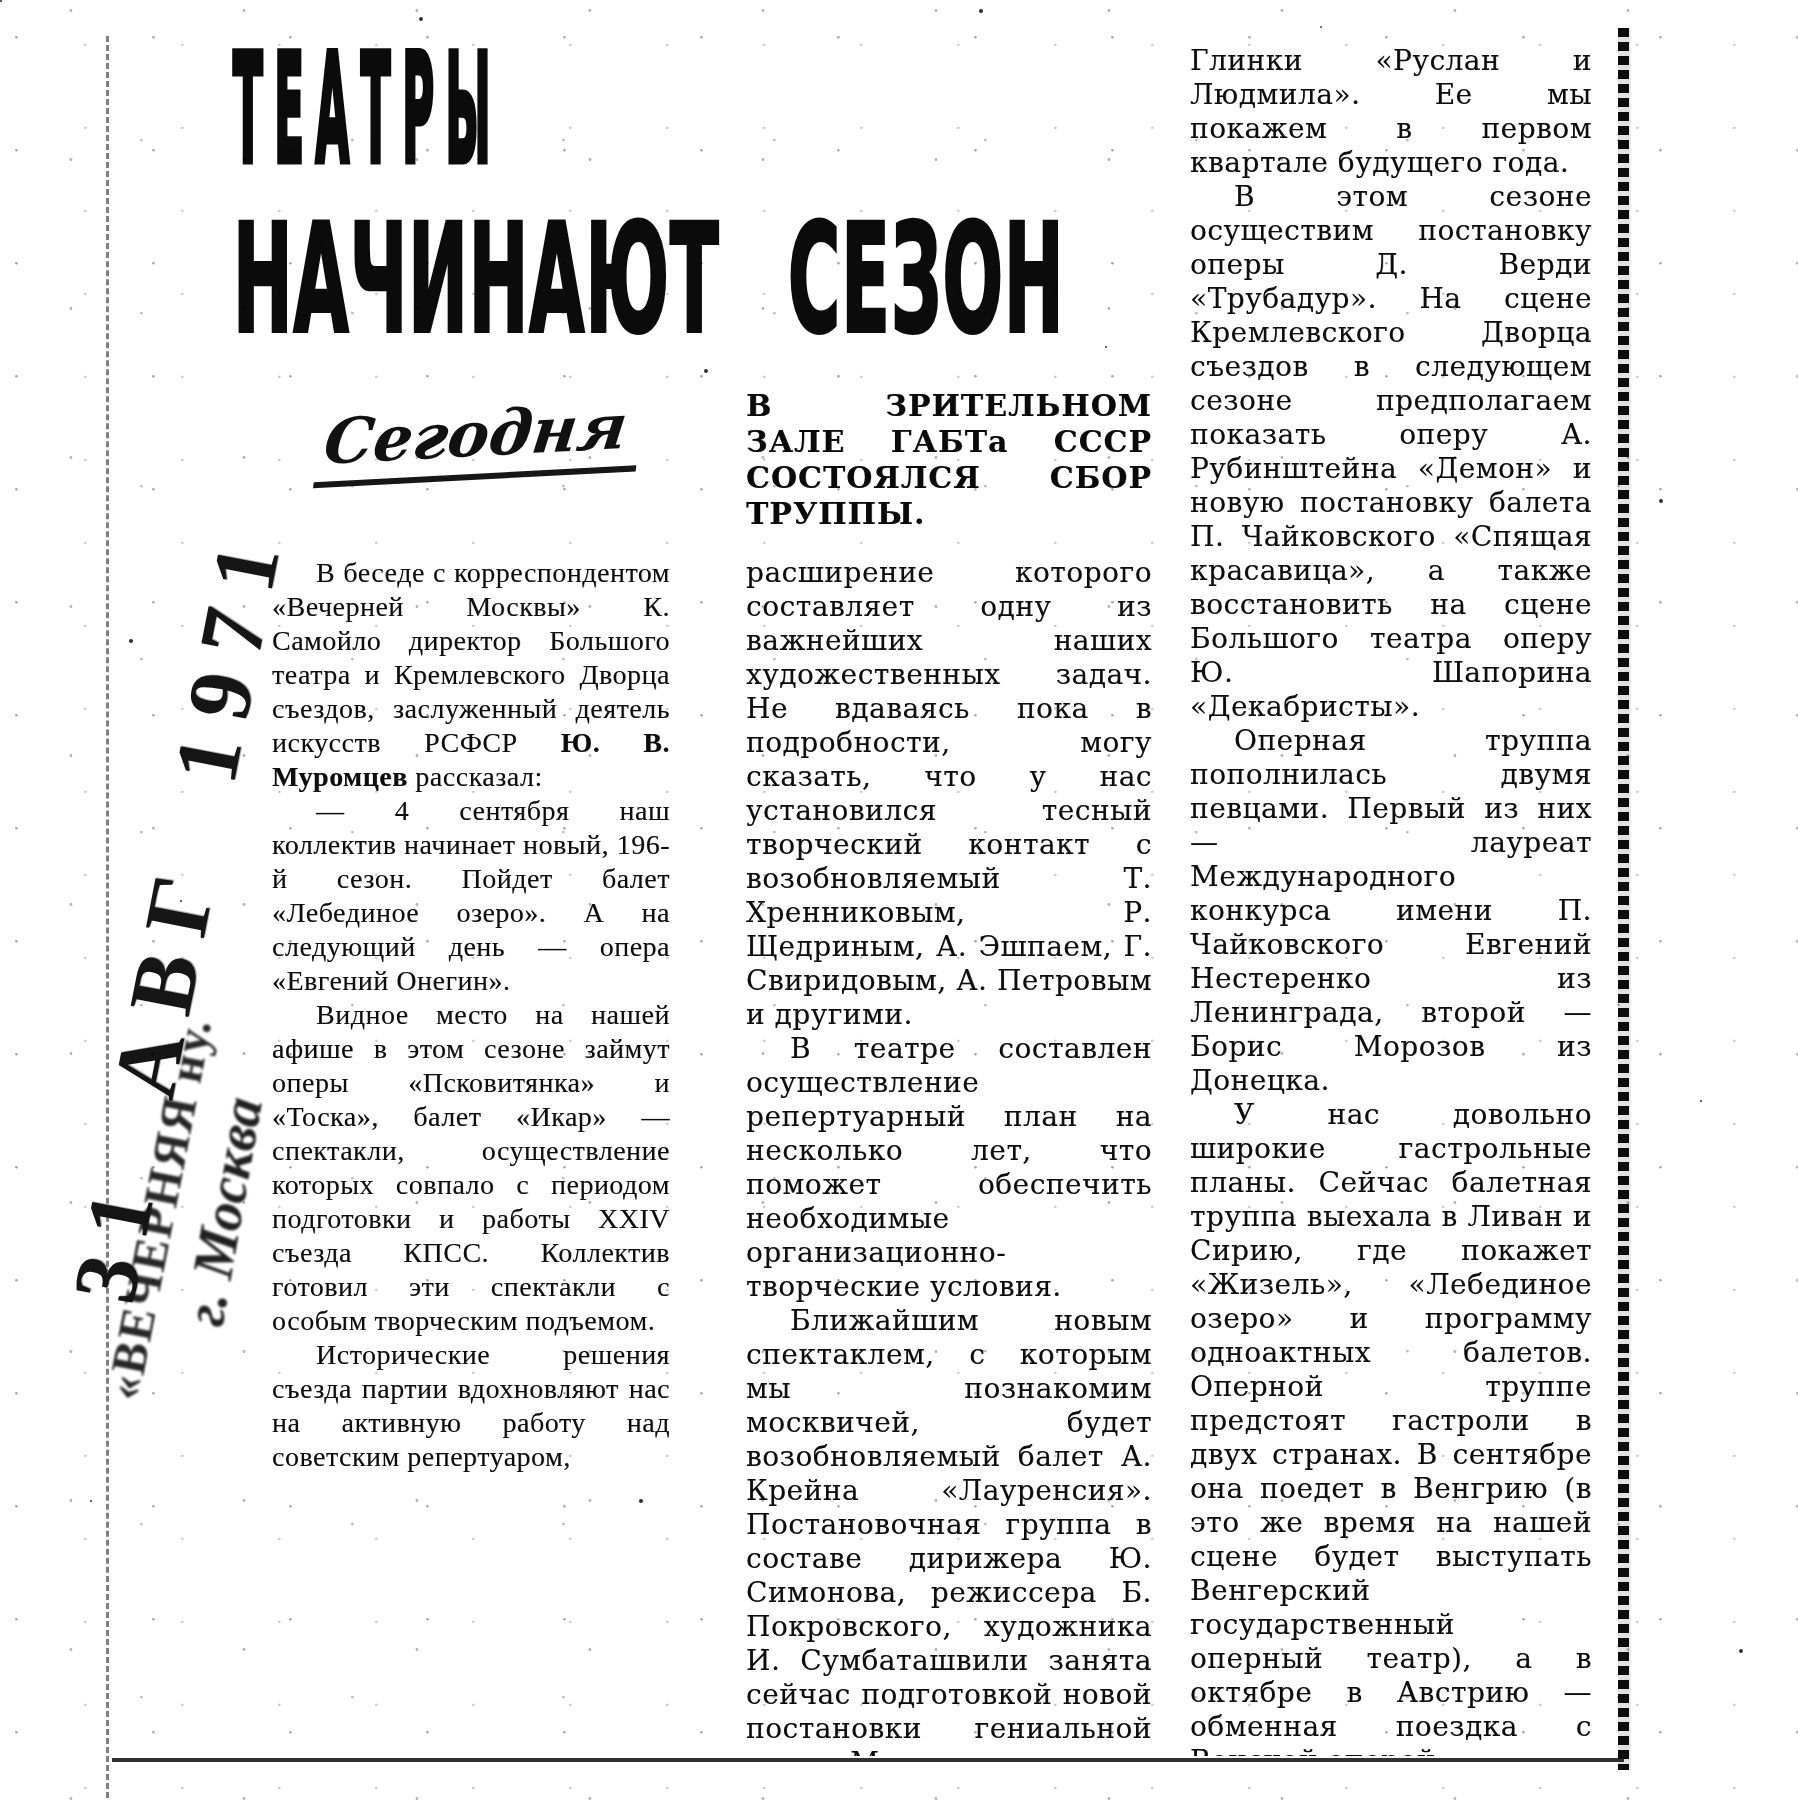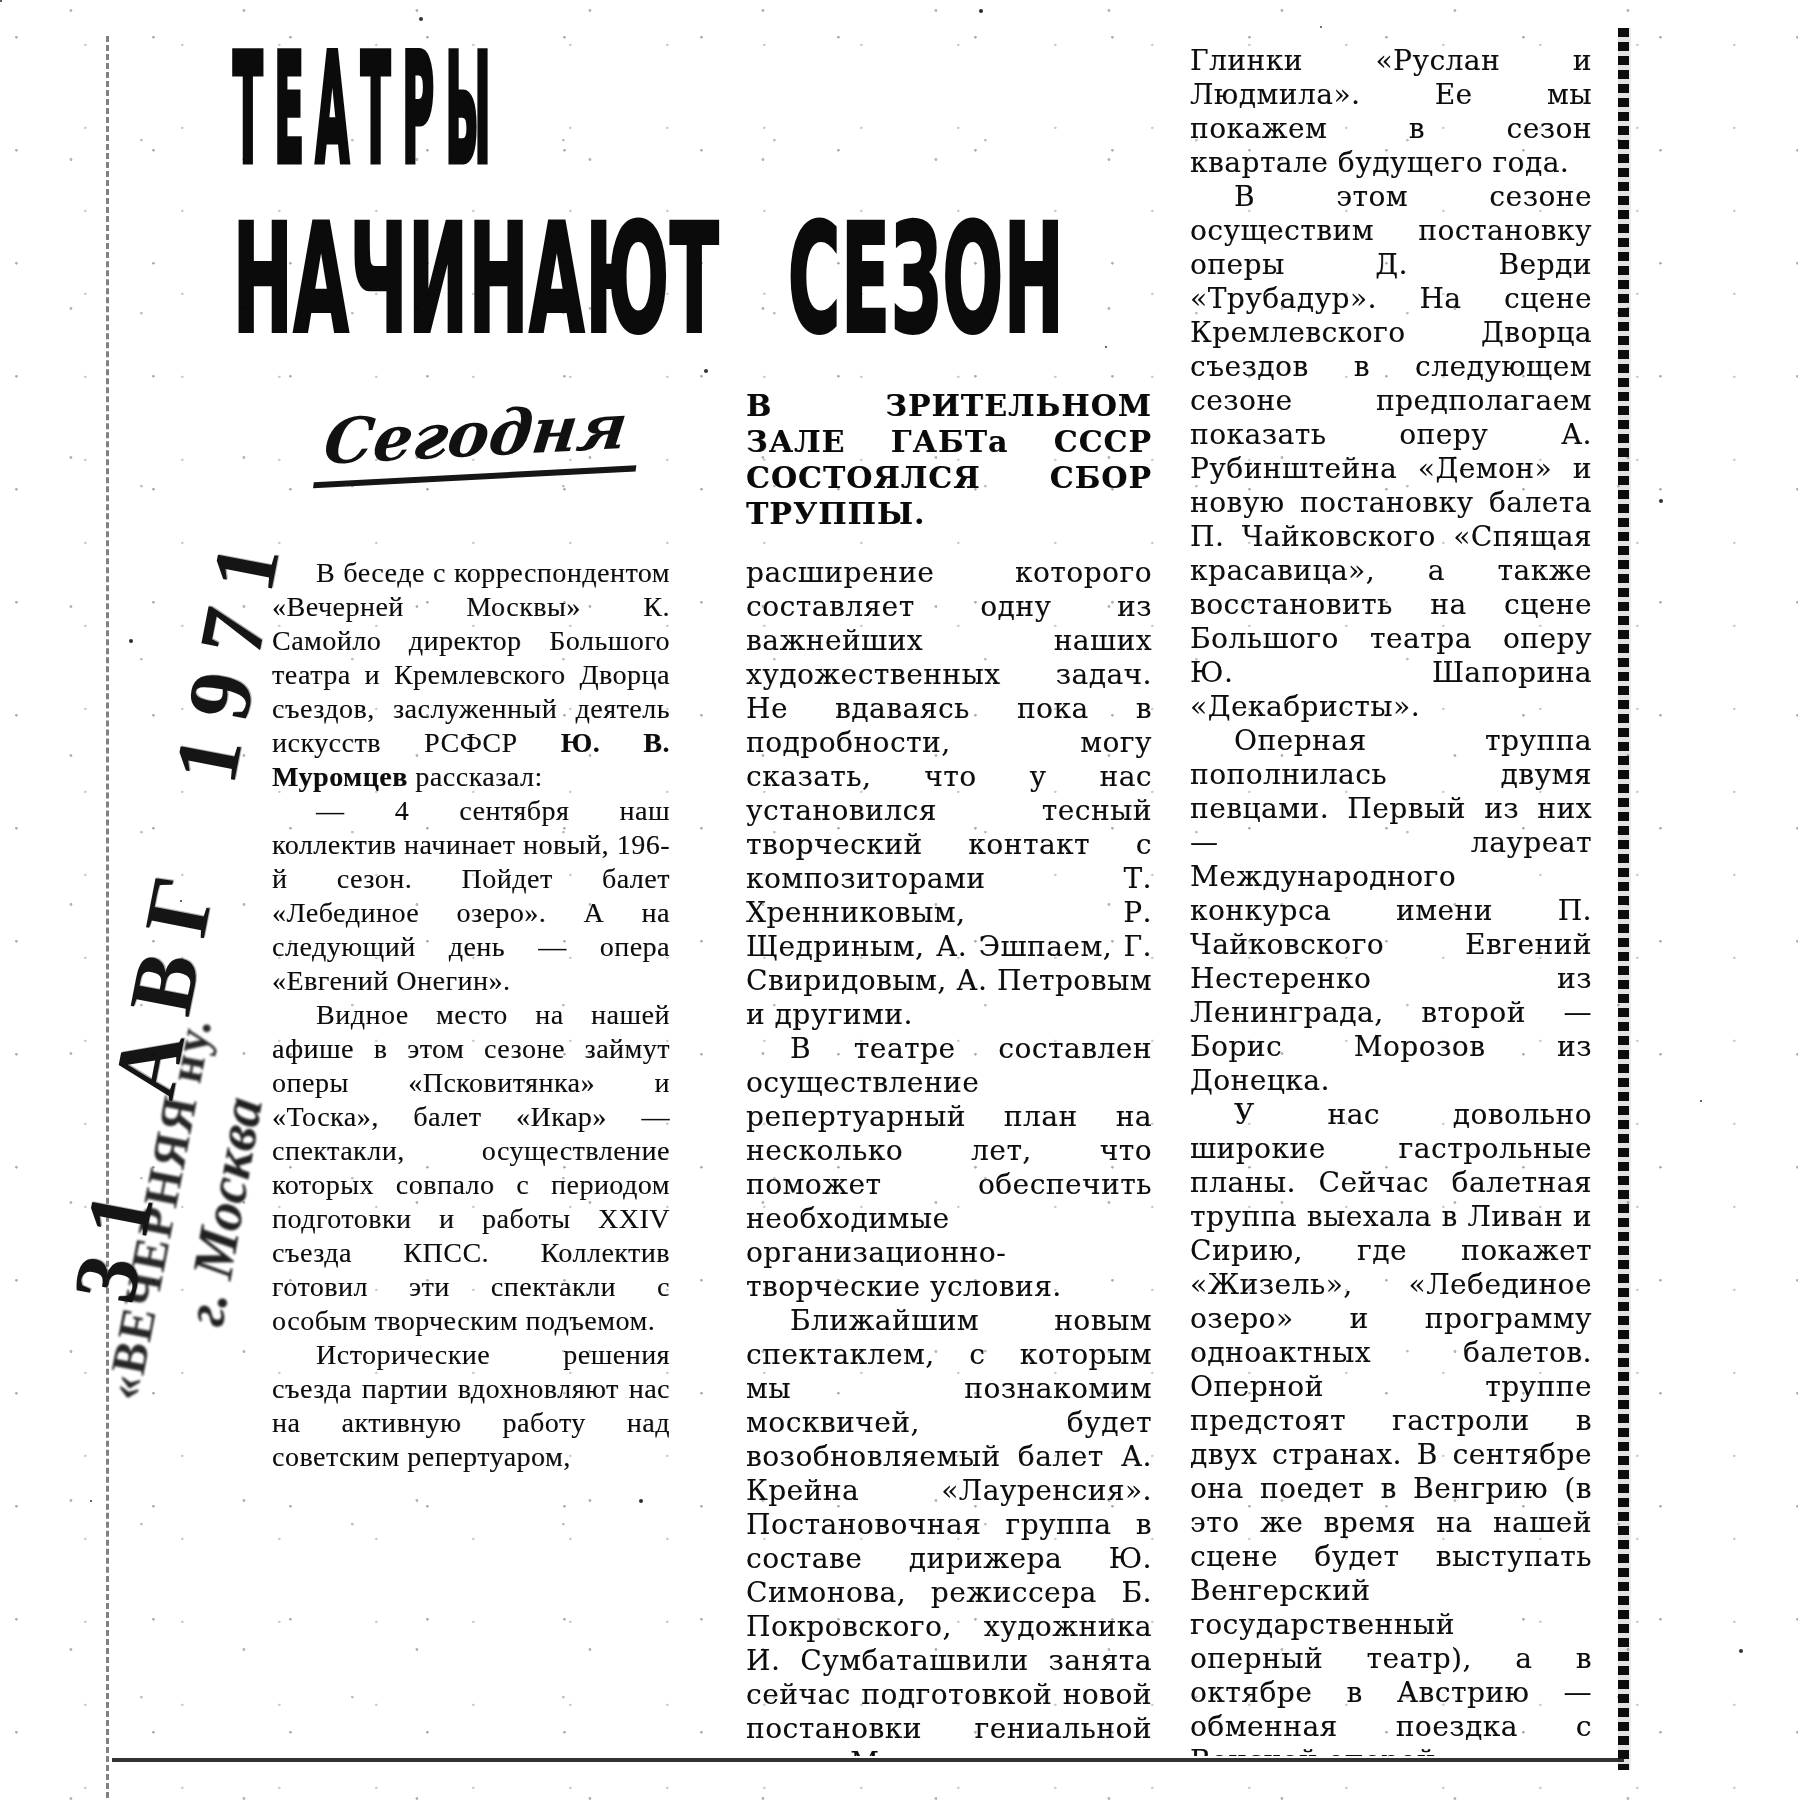--- a/index.html
+++ b/index.html
@@ -125,22 +125,22 @@
 
 <div class="lead-header">В ЗРИТЕЛЬНОМ ЗАЛЕ ГАБТа СССР СОСТОЯЛСЯ СБОР ТРУППЫ.</div>
 
 <div id="col-left" class="col">
     <p class="para indent"><span>В беседе с корреспондентом «Вечерней Москвы» К. Самойло директор Большого театра и Кремлевского Дворца съездов, заслуженный деятель искусств РСФСР </span><b>Ю. В. Муромцев</b><span> рассказал:</span></p>
     <p class="para indent"><span>— 4 сентября наш коллектив начинает новый, 196-й сезон. Пойдет балет «Лебединое озеро». А на следующий день — опера «Евгений Онегин».</span></p>
     <p class="para indent"><span>Видное место на нашей афише в этом сезоне займут оперы «Псковитянка» и «Тоска», балет «Икар» — спектакли, осуществление которых совпало с периодом подготовки и работы XXIV съезда КПСС. Коллектив готовил эти спектакли с особым творческим подъемом.</span></p>
     <p class="para indent"><span>Исторические решения съезда партии вдохновляют нас на активную работу над советским репертуаром,</span></p>
   </div>
 <div id="col-mid" class="col">
-    <p class="para"><span>расширение которого составляет одну из важнейших наших художественных задач. Не вдаваясь пока в подробности, могу сказать, что у нас установился тесный творческий контакт с композиторами Т. Хренниковым, Р. Щедриным, А. Эшпаем, Г. Свиридовым, А. Петровым и другими.</span></p>
+    <p class="para"><span>расширение которого составляет одну из важнейших наших художественных задач. Не вдаваясь пока в подробности, могу сказать, что у нас установился тесный творческий контакт с возобновляемый Т. Хренниковым, Р. Щедриным, А. Эшпаем, Г. Свиридовым, А. Петровым и другими.</span></p>
     <p class="para indent"><span>В театре составлен осуществление репертуарный план на несколько лет, что поможет обеспечить необходимые организационно-творческие условия.</span></p>
     <p class="para indent"><span>Ближайшим новым спектаклем, с которым мы познакомим москвичей, будет возобновляемый балет А. Крейна «Лауренсия». Постановочная группа в составе дирижера Ю. Симонова, режиссера Б. Покровского, художника И. Сумбаташвили занята сейчас подготовкой новой постановки гениальной оперы М.</span></p>
   </div>
 <div id="col-right" class="col">
-    <p class="para"><span>Глинки «Руслан и Людмила». Ее мы покажем в сезон квартале будущего года.</span></p>
+    <p class="para"><span>Глинки «Руслан и Людмила». Ее мы покажем в первом квартале будущего года.</span></p>
     <p class="para indent"><span>В этом сезоне осуществим постановку оперы Д. Верди «Трубадур». На сцене Кремлевского Дворца съездов в следующем сезоне предполагаем показать оперу А. Рубинштейна «Демон» и новую постановку балета П. Чайковского «Спящая красавица», а также восстановить на сцене Большого театра оперу Ю. Шапорина «Декабристы».</span></p>
     <p class="para indent"><span>Оперная труппа пополнилась двумя певцами. Первый из них — лауреат Международного конкурса имени П. Чайковского Евгений Нестеренко из Ленинграда, второй — Борис Морозов из Донецка.</span></p>
     <p class="para indent"><span>У нас довольно широкие гастрольные планы. Сейчас балетная труппа выехала в Ливан и Сирию, где покажет «Жизель», «Лебединое озеро» и программу одноактных балетов. Оперной труппе предстоят гастроли в двух странах. В сентябре она поедет в Венгрию (в это же время на нашей сцене будет выступать Венгерский государственный оперный театр), а в октябре в Австрию — обменная поездка с Венской оперой.</span></p>
   </div>
 
 </body></html>

